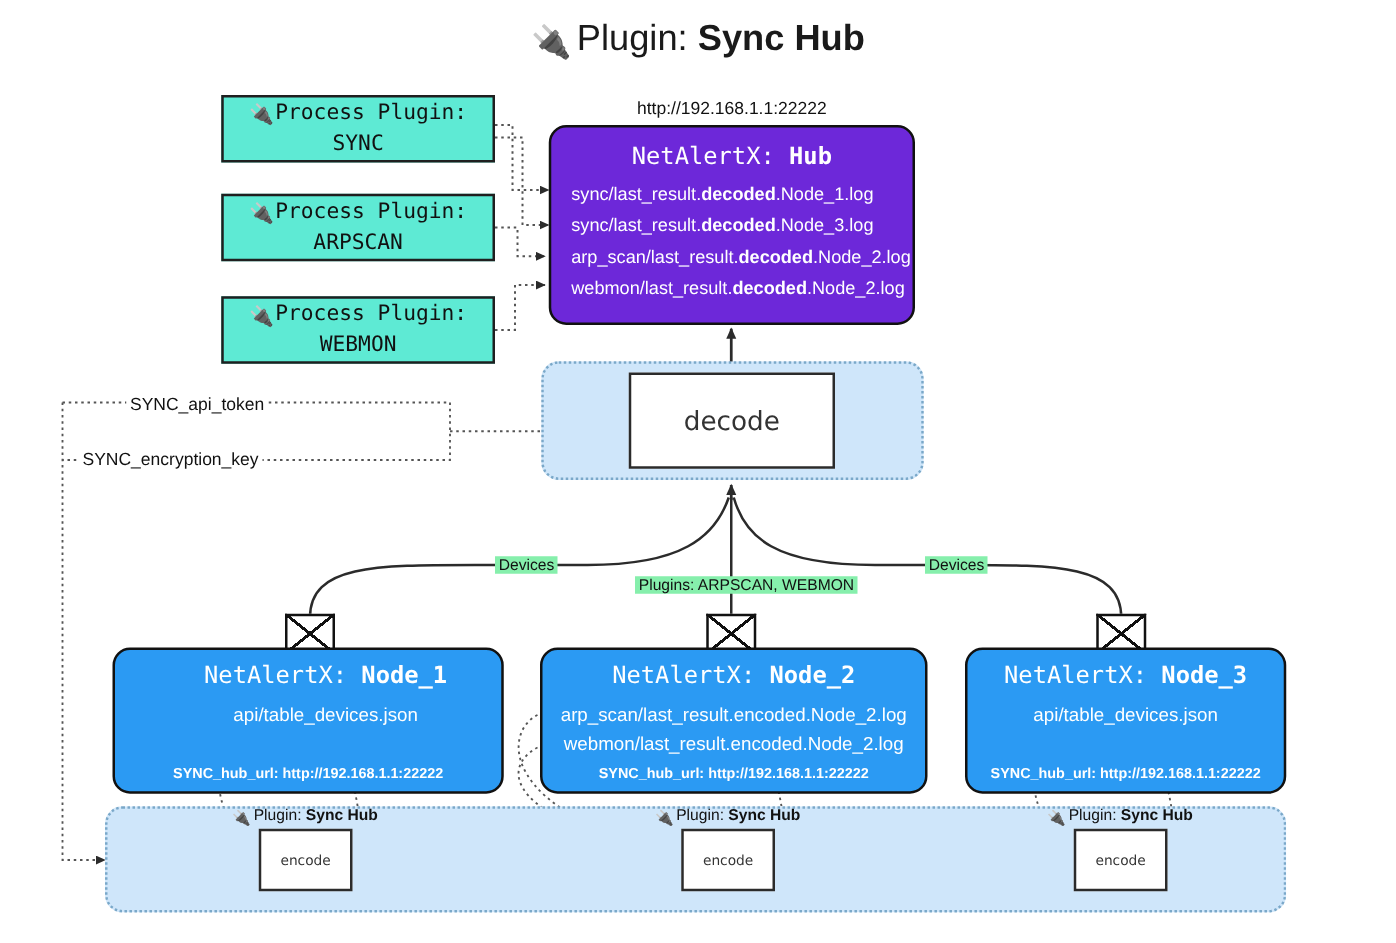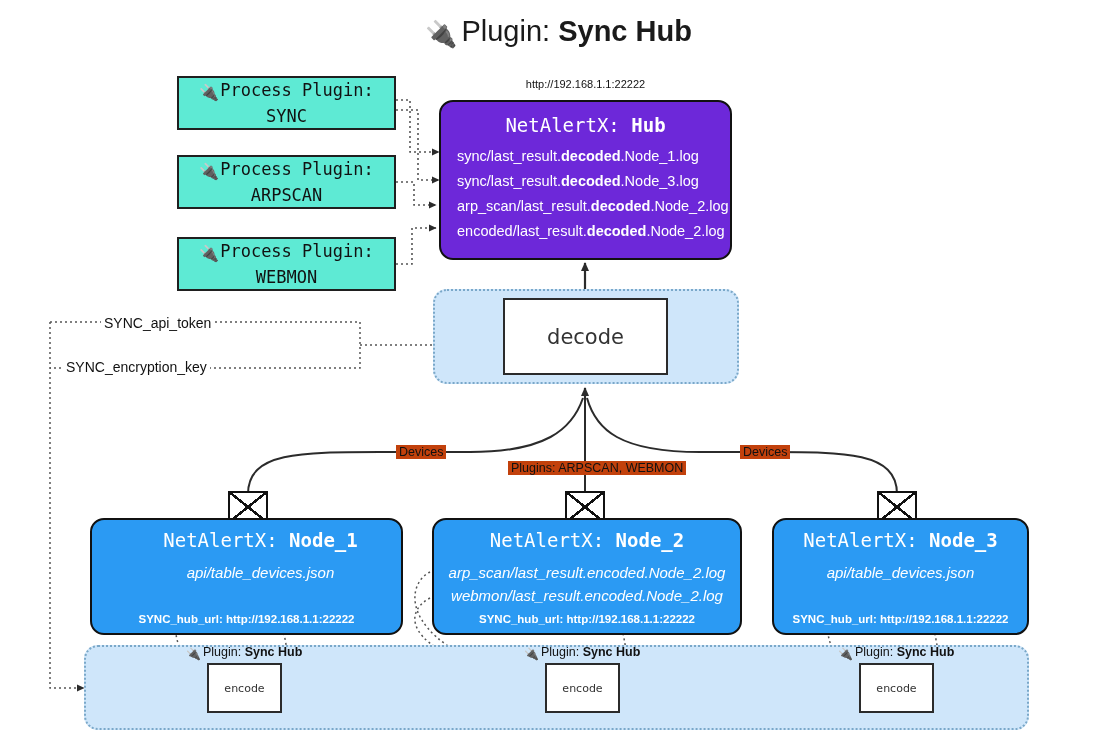--- a/index.html
+++ b/index.html
@@ -44,21 +44,21 @@
     font-size:19px;margin:4px 0 8px 0;white-space:nowrap;
   }
   .hub-title b{font-weight:bold;}
   .hub-line{
     font-size:14.5px;line-height:1.72;white-space:nowrap;width:100%;
     text-align:left;padding-left:6px;box-sizing:border-box;
   }
   .hub-line b{font-weight:bold;}
 
   .hub-url{
-    position:absolute;text-align:center;font-size:11px;color:#111;white-space:nowrap;
+    position:absolute;text-align:center;font-size:14px;color:#111;white-space:nowrap;
   }
 
   .region{
     background:#cfe6fa;border:2px dotted #7aa8c9;border-radius:14px;
   }
 
   .white-box{
     background:#ffffff;border:2px solid #2b2b2b;
     display:flex;align-items:center;justify-content:center;
     font-family:"DejaVu Sans","Liberation Sans",sans-serif;
@@ -70,35 +70,35 @@
   .node-box{
     background:#2b9af3;border:2px solid #111;border-radius:14px;
     color:#ffffff;display:flex;flex-direction:column;align-items:center;
     padding-top:9px;box-sizing:border-box;
   }
   .node-title{
     font-family:"DejaVu Sans Mono","Liberation Mono",monospace;
     font-size:19px;white-space:nowrap;margin-bottom:10px;
   }
   .node-title b{font-weight:bold;}
-  .node-line{font-size:15px;line-height:1.55;white-space:nowrap;text-align:center;font-style:italic;}
+  .node-line{font-size:15px;line-height:1.55;white-space:nowrap;text-align:center;}
   .node-foot{
     position:absolute;bottom:8px;left:0;right:0;text-align:center;
     font-size:11.5px;white-space:nowrap;color:#ffffff;font-weight:bold;
   }
 
   .plugin-cap{
     position:absolute;font-size:12.5px;white-space:nowrap;color:#111;
   }
   .plugin-cap .plug{font-size:12px;vertical-align:-2px;margin-right:2px;}
   .plugin-cap b{font-weight:bold;}
 
   .edge-label{
     position:absolute;font-size:12.5px;color:#111;white-space:nowrap;
-    background:#c2410c;padding:0 3px;
+    background:#86efac;padding:0 3px;
   }
   .token-label{
     position:absolute;font-size:14px;color:#111;white-space:nowrap;
     background:#ffffff;padding:0 3px;
   }
 
   
   .envelope{
     position:absolute;width:40px;height:32px;background:#fff;
     border:2px solid #111;box-sizing:border-box;
@@ -203,21 +203,21 @@
     <div class="hub-line">
       <span>sync/last_result.</span><b>decoded</b><span>.Node_1.log</span>
     </div>
     <div class="hub-line">
       <span>sync/last_result.</span><b>decoded</b><span>.Node_3.log</span>
     </div>
     <div class="hub-line">
       <span>arp_scan/last_result.</span><b>decoded</b><span>.Node_2.log</span>
     </div>
     <div class="hub-line">
-      <span>encoded/last_result.</span><b>decoded</b><span>.Node_2.log</span>
+      <span>webmon/last_result.</span><b>decoded</b><span>.Node_2.log</span>
     </div>
   </div>
 
   <div class="box region" style="left:433px;top:289px;width:306px;height:95px;"></div>
   <div class="box white-box decode-box" style="left:503px;top:298px;width:165px;height:77px;">decode</div>
 
   <div class="token-label" style="left:101px;top:315px;text-align:right;">SYNC_api_token</div>
   <div class="token-label" style="left:63px;top:359px;">SYNC_encryption_key</div>
 
   <div class="edge-label" style="left:396px;top:445px;">Devices</div>

